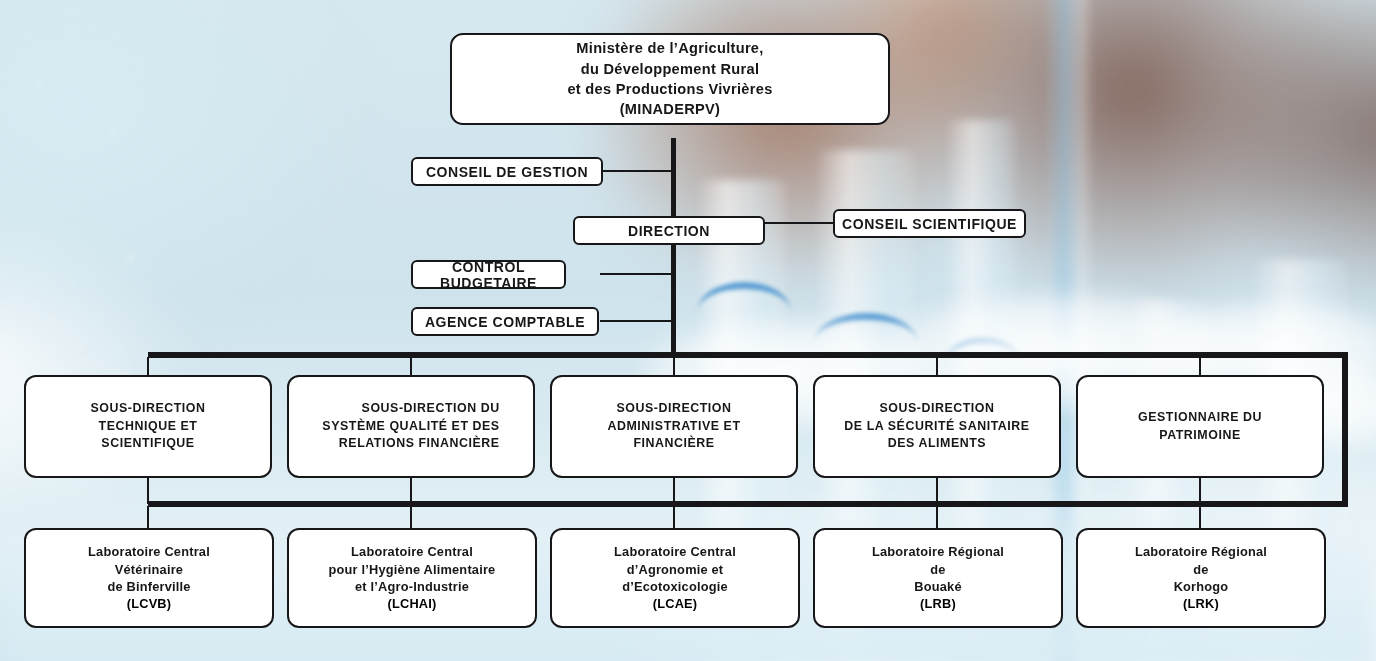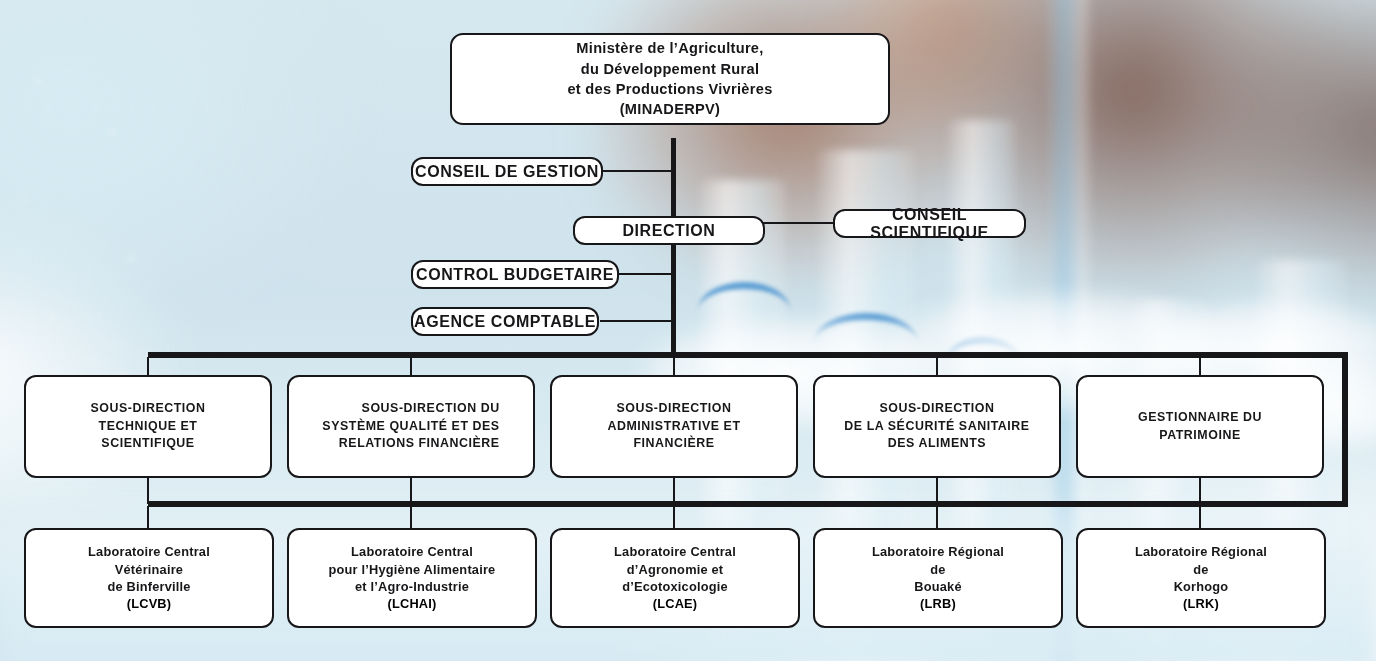--- a/index.html
+++ b/index.html
@@ -138,30 +138,30 @@
     border-radius: 13px;
     font-size: 14.6px;
     font-weight: 700;
     letter-spacing: .3px;
   }
   .n-root .lines { line-height: 1.40; }
 
   
   .pill {
     height: 29px;
-    border-radius: 12px;
+    border-radius: 6px;
     border-width: 2.4px;
-    font-size: 16px;
+    font-size: 14px;
     font-weight: 700;
     letter-spacing: .55px;
   }
   .n-gestion    { left: 411px; top: 157px; width: 192px; }
   .n-direction  { left: 573px; top: 216px; width: 192px; }
   .n-scient     { left: 833px; top: 209px; width: 193px; }
-  .n-budget     { left: 411px; top: 260px; width: 208px; }
+  .n-budget     { left: 411px; top: 260px; width: 155px; }
   .n-comptable  { left: 411px; top: 307px; width: 188px; }
 
   
   .n-sub {
     top: 375px; height: 103px;
     font-size: 12.4px;
     font-weight: 700;
     letter-spacing: .55px;
     border-radius: 12px;
   }

